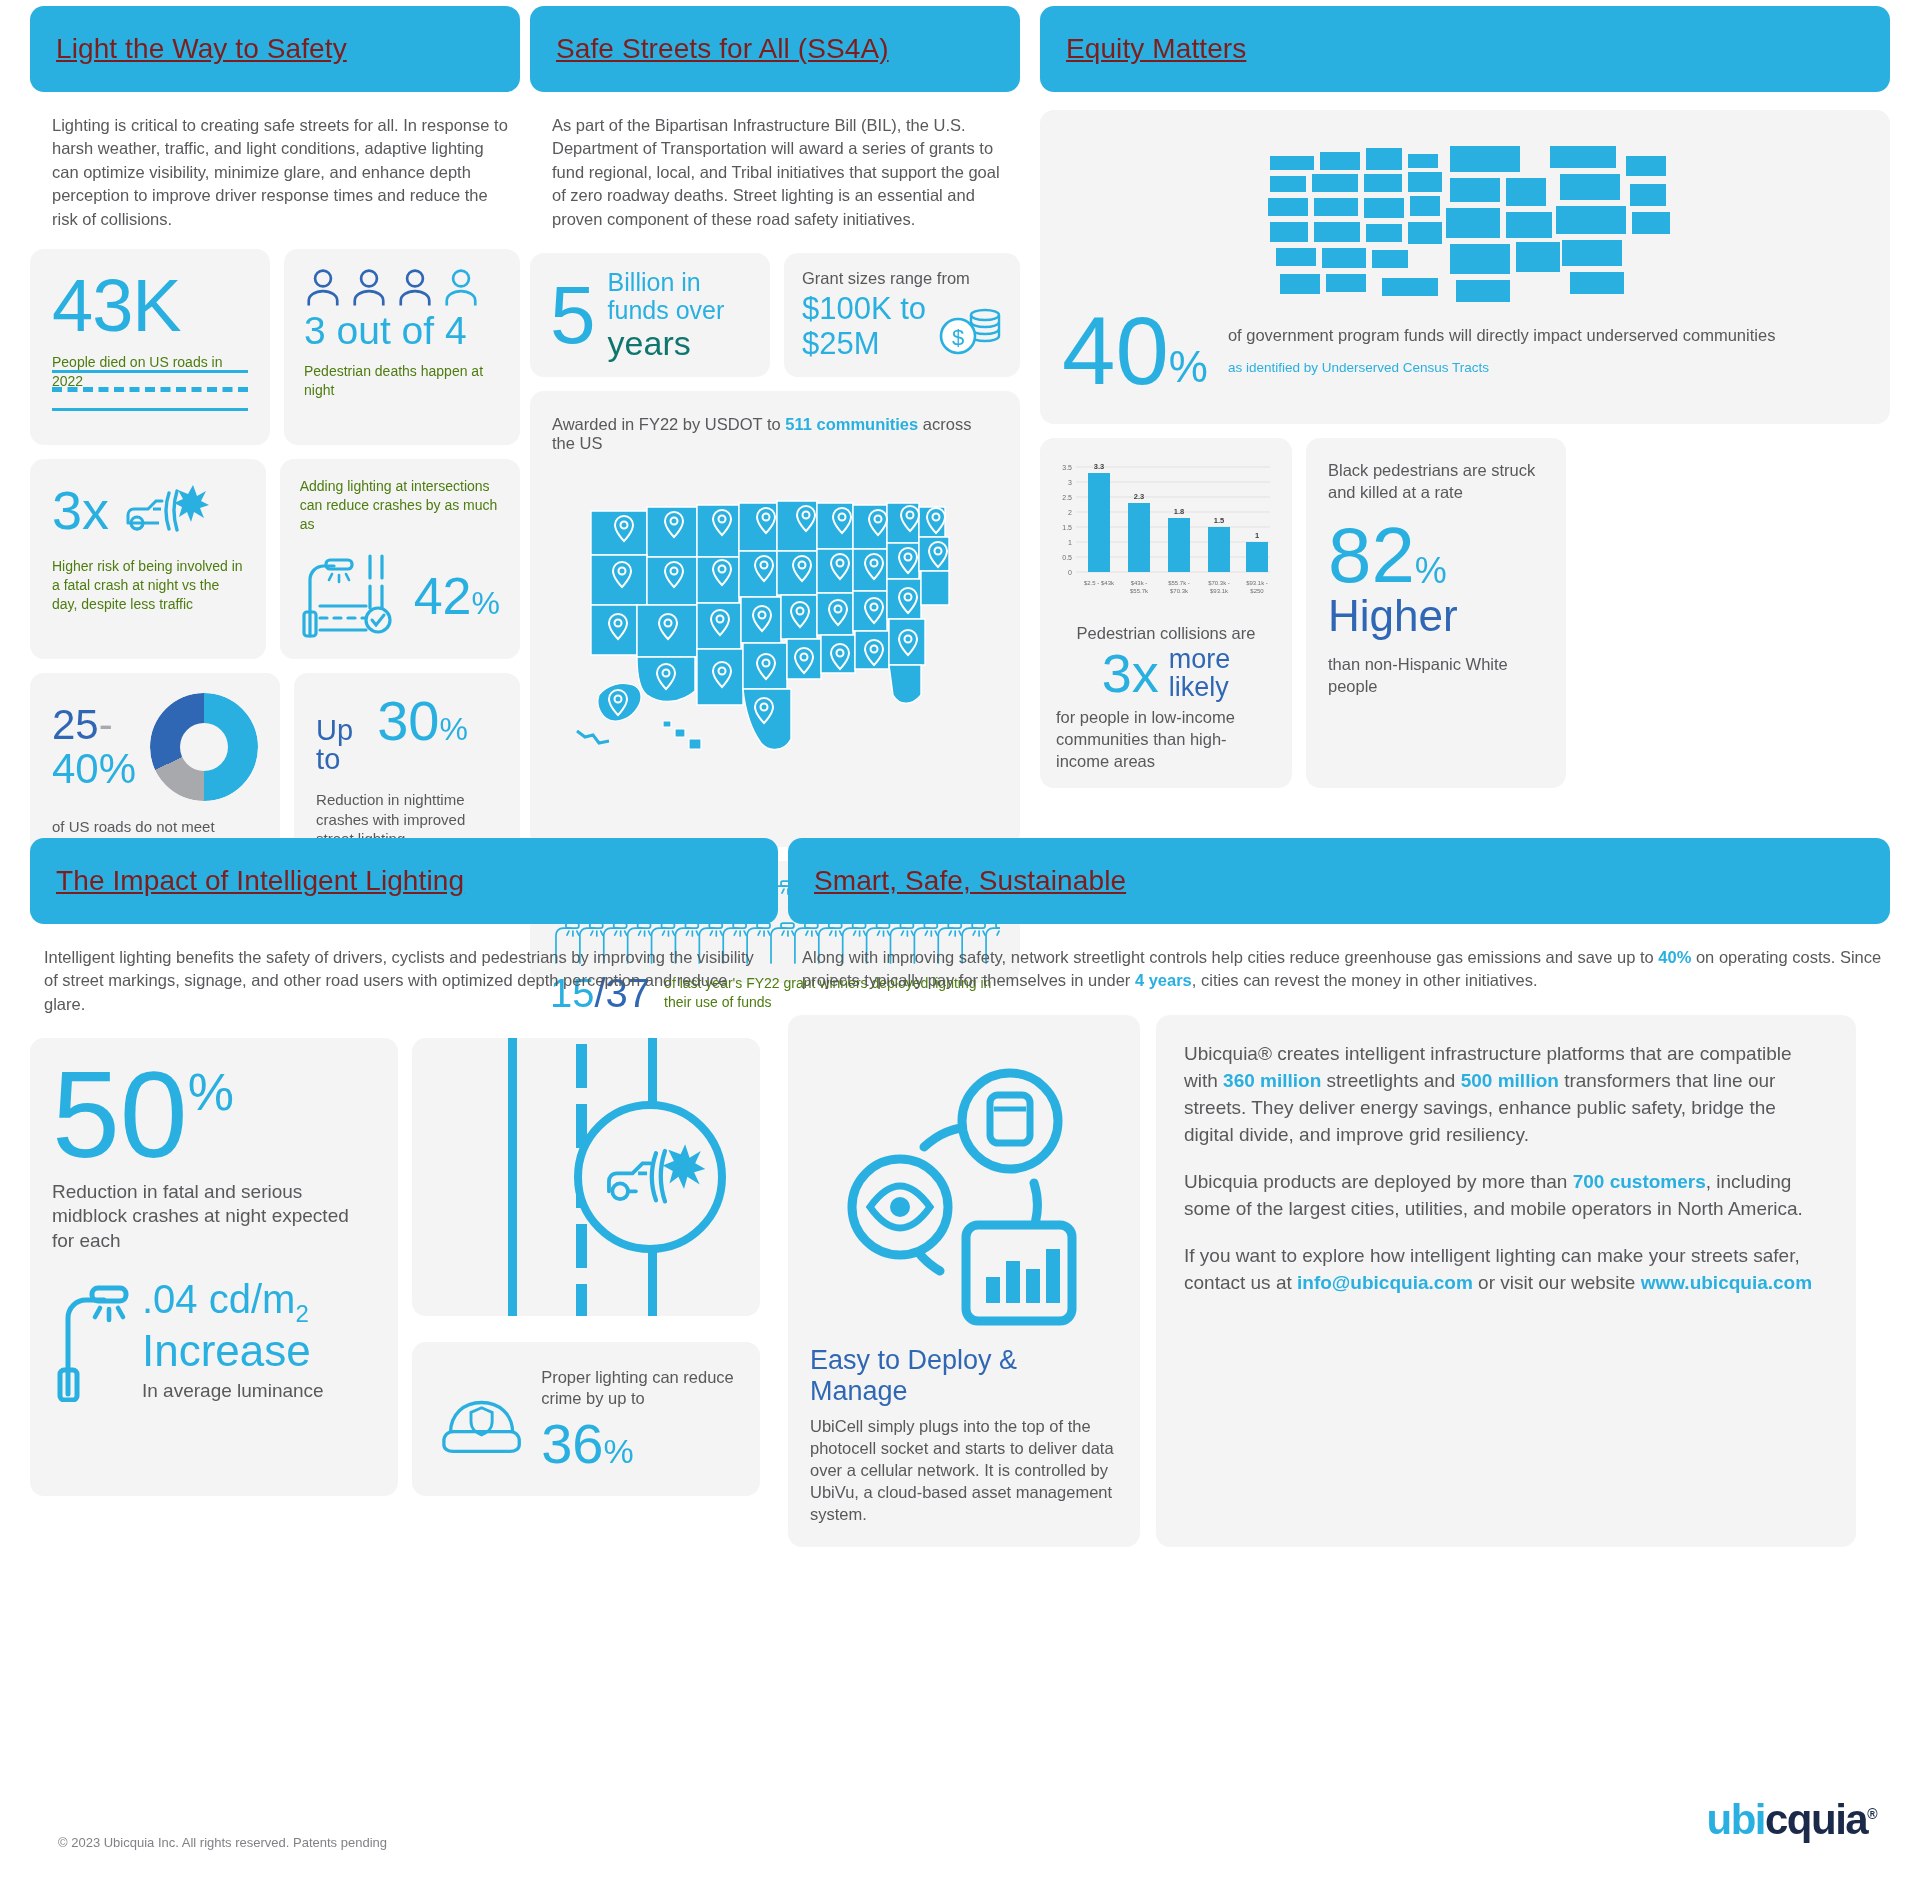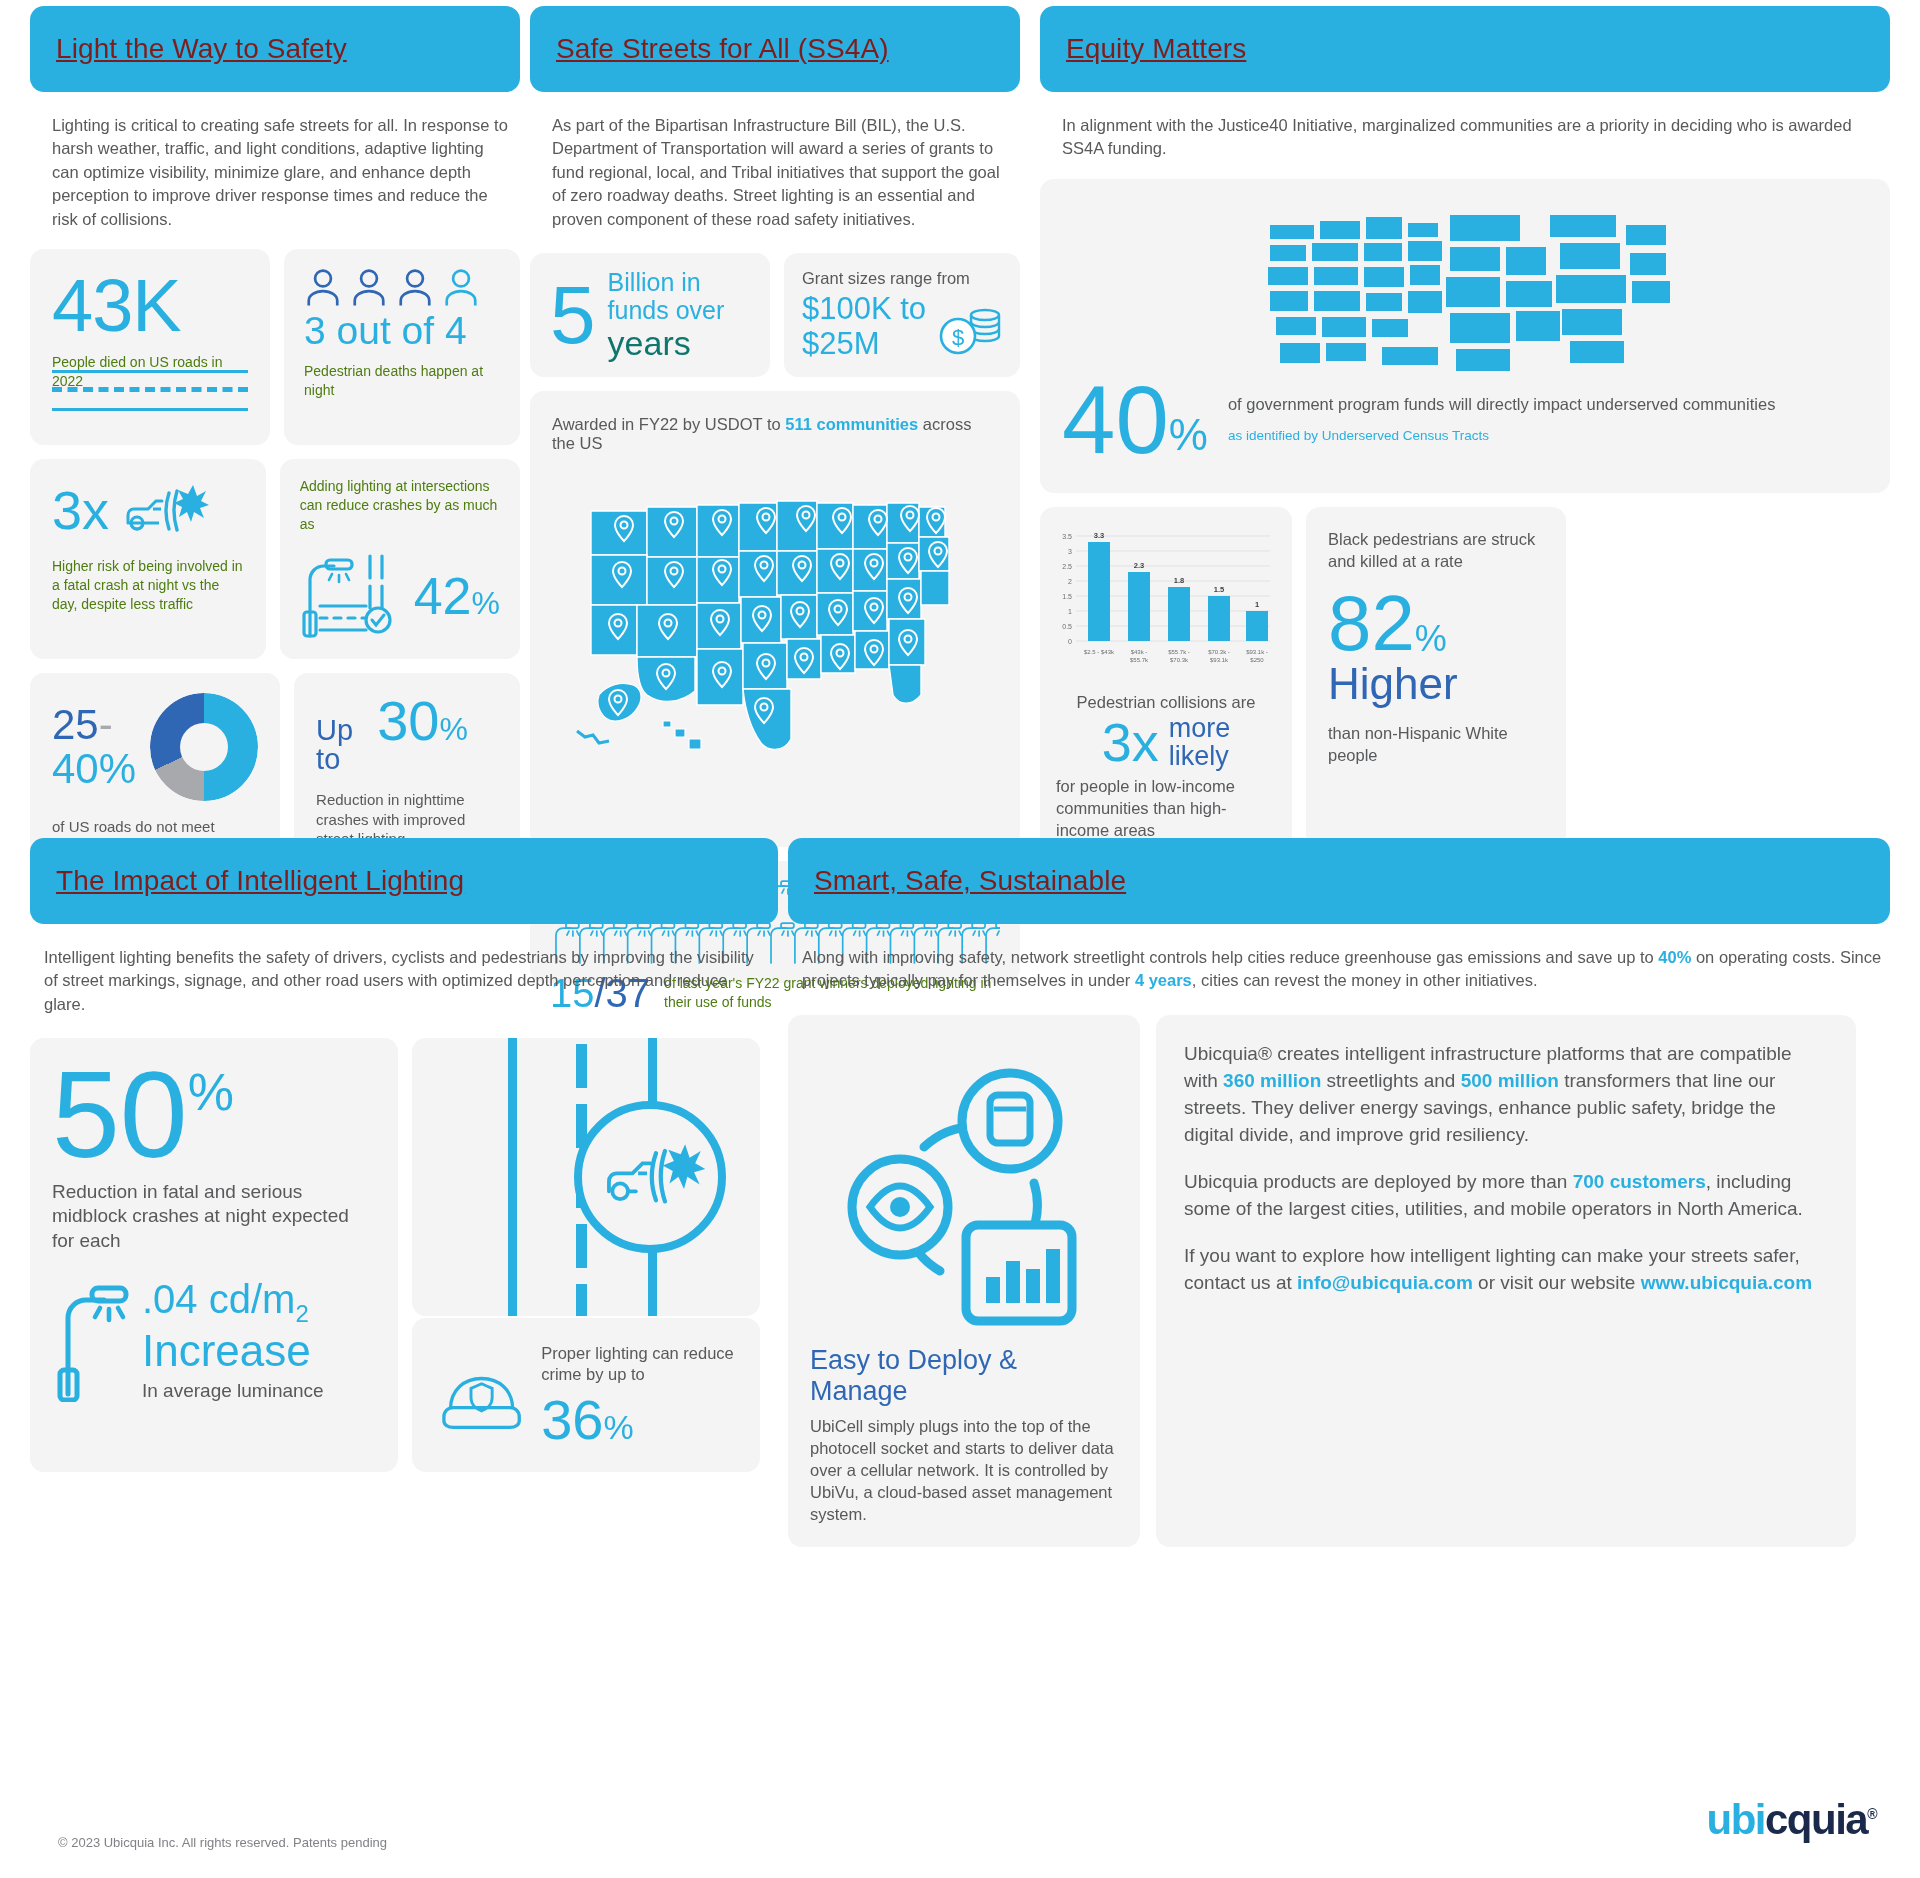--- a/index.html
+++ b/index.html
@@ -716,21 +716,20 @@
         <div class="n1537"><span class="a">15</span><span>/37</span></div>
         <div class="lbl">of last year's FY22 grant winners deployed lighting in their use of funds</div>
       </div>
     </div>
   </div>
 
   <div class="col" id="col3">
     <div class="banner">
       <h1>Equity Matters</h1>
     </div>
-    <div class="intro">In alignment with the Justice40 Initiative, marginalized communities are a priority in deciding who is awarded SS4A funding.</div>
 
     <div class="card c-map40">
       <div class="mapsketch">
         <svg width="430" height="190" viewBox="0 0 430 190">
           <g fill="#29B0E0">
             <path d="M20 30h44v14H20zM70 26h40v18H70zM116 22h36v22h-36zM158 28h30v14h-30z"></path>
             <path d="M20 50h36v16H20zM62 48h46v18H62zM114 48h38v18h-38zM158 46h34v20h-34z"></path>
             <path d="M18 72h40v18H18zM64 72h44v18H64zM114 72h40v20h-40zM160 70h30v20h-30z"></path>
             <path d="M20 96h38v20H20zM64 96h46v20H64zM116 98h36v18h-36zM158 96h34v22h-34z"></path>
             <path d="M26 122h40v18H26zM72 122h44v20H72zM122 124h36v18h-36z"></path>
@@ -854,21 +853,21 @@
           <div>
             <div class="cdmtxt">
               <span>.04 cd/m</span><sub style="font-size:24px">2</sub>
               <span class="inc">Increase</span>
             </div>
             <div class="avg">In average luminance</div>
           </div>
         </div>
       </div>
 
-      <div style="display:flex;flex-direction:column;gap:2px;">
+      <div style="display:flex;flex-direction:column;gap:26px;">
         <div class="card c-road">
           <svg width="348" height="278" viewBox="0 0 348 278">
             <rect x="96" y="0" width="9" height="278" fill="#29B0E0"></rect>
             <rect x="236" y="0" width="9" height="278" fill="#29B0E0"></rect>
             <g fill="#29B0E0">
               <rect x="164" y="6" width="11" height="44"></rect>
                 <rect x="164" y="66" width="11" height="44"></rect>
               <rect x="164" y="126" width="11" height="44"></rect>
                 <rect x="164" y="186" width="11" height="44"></rect>
               <rect x="164" y="246" width="11" height="32"></rect>

